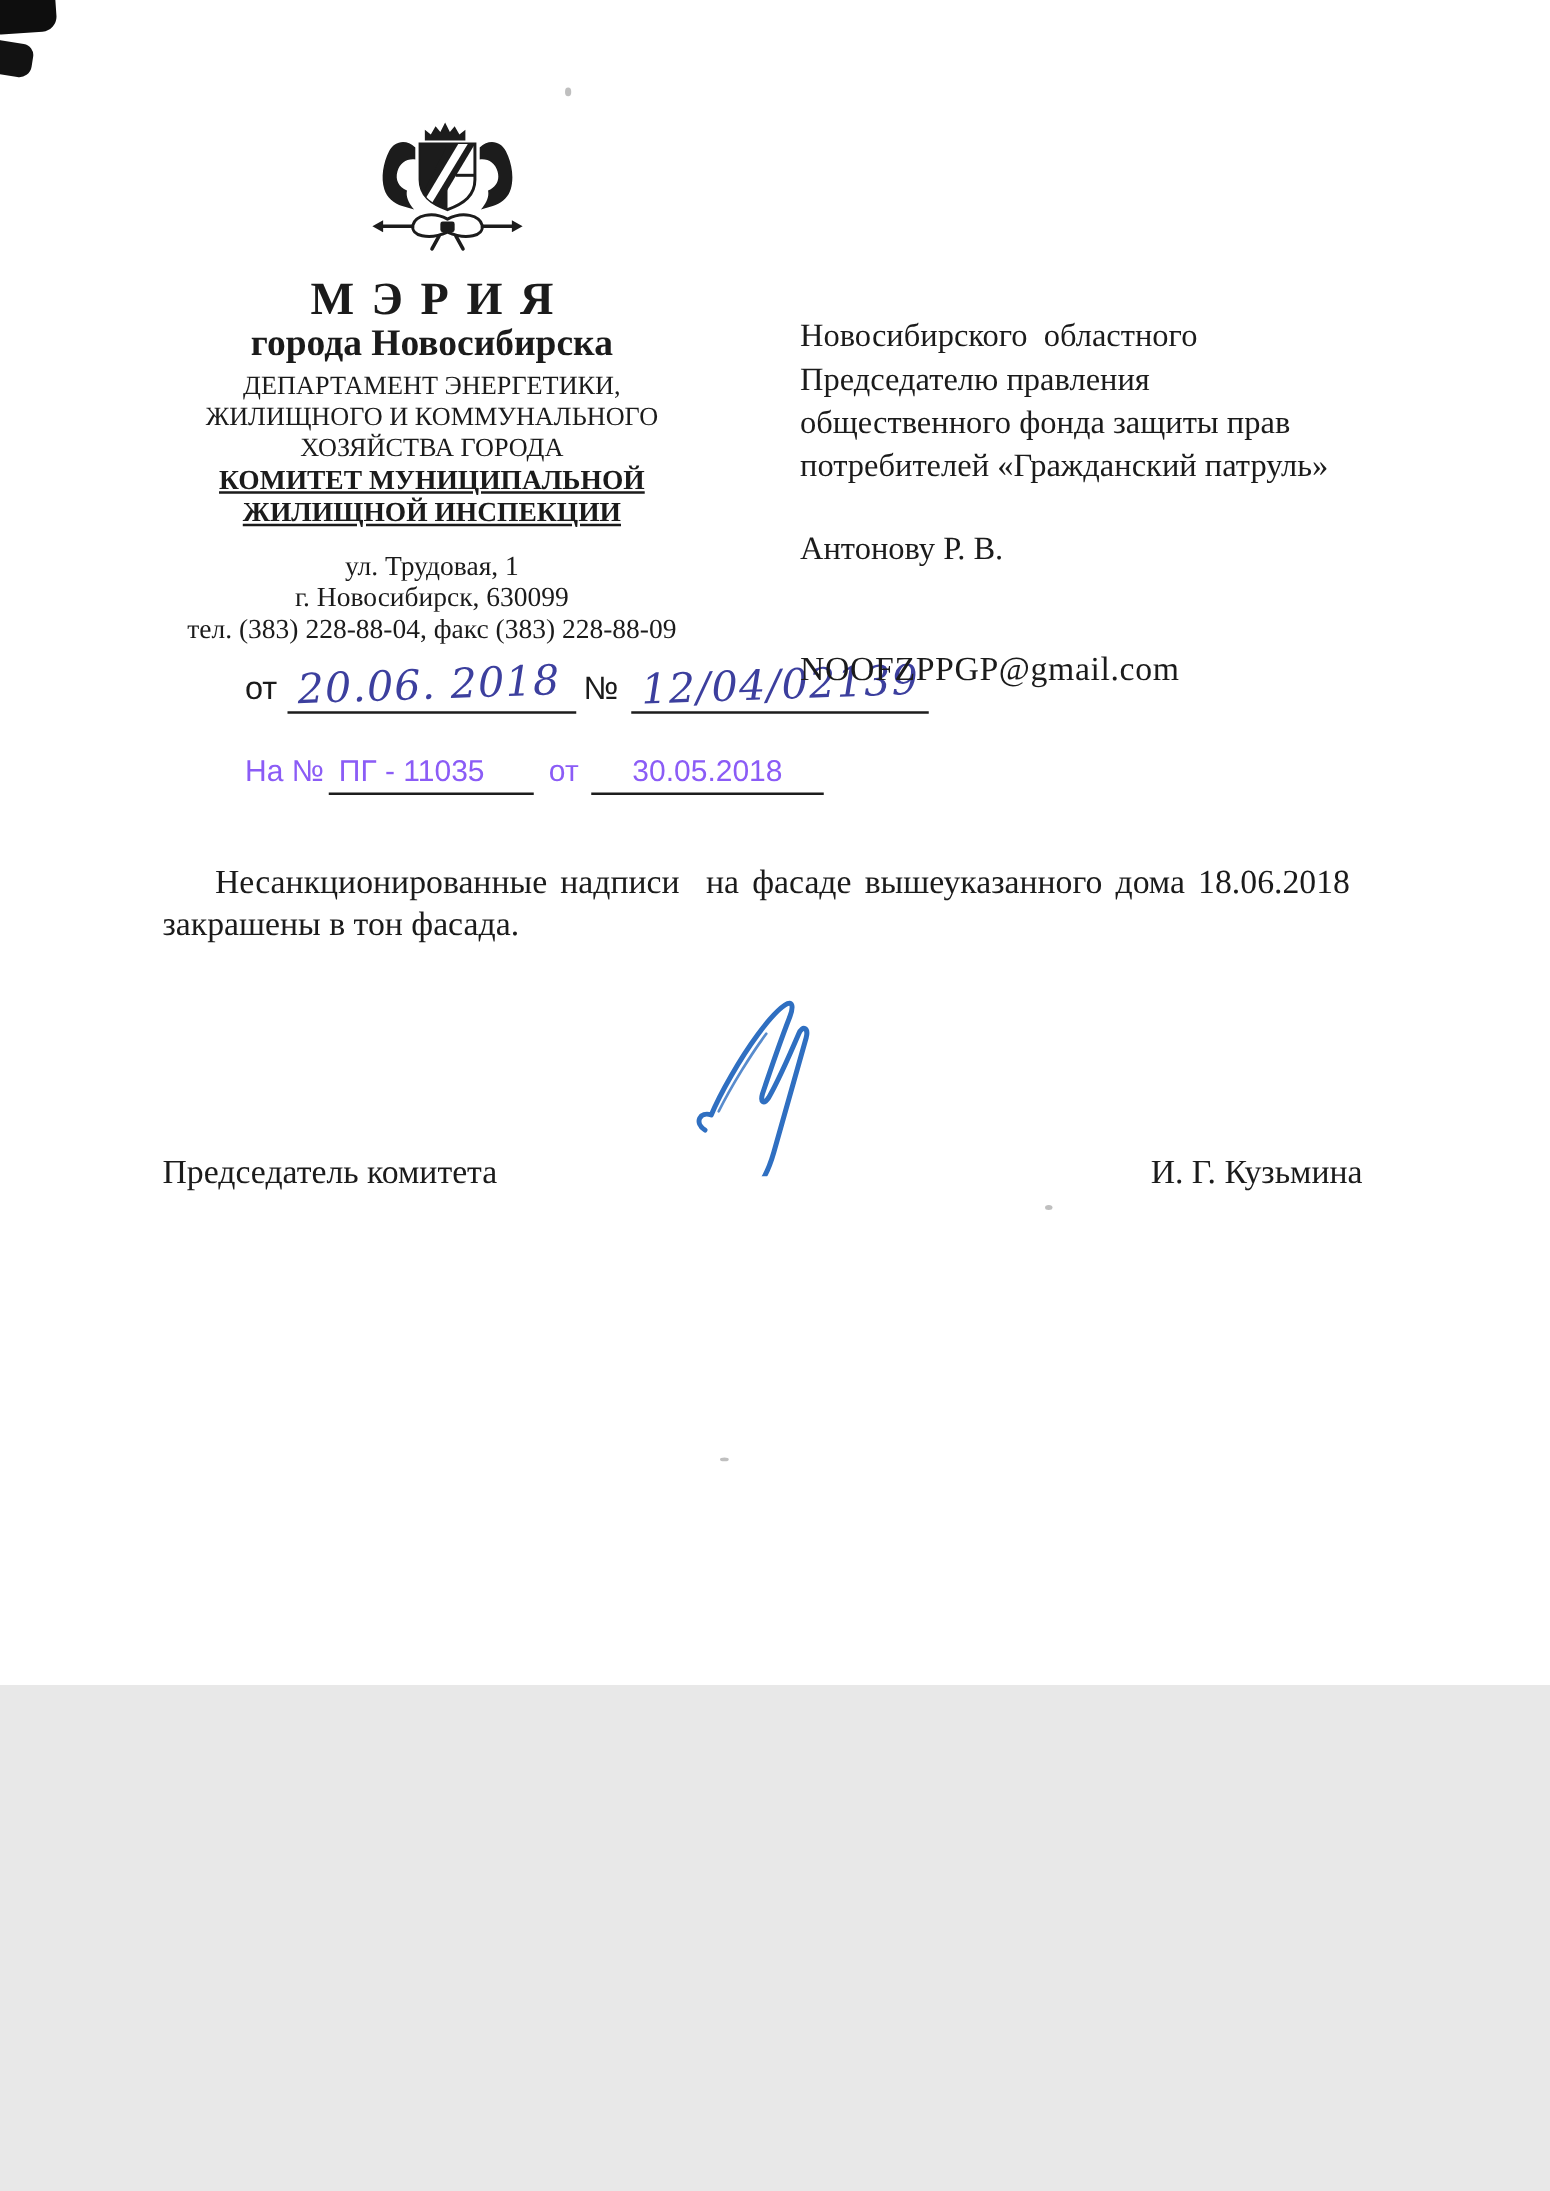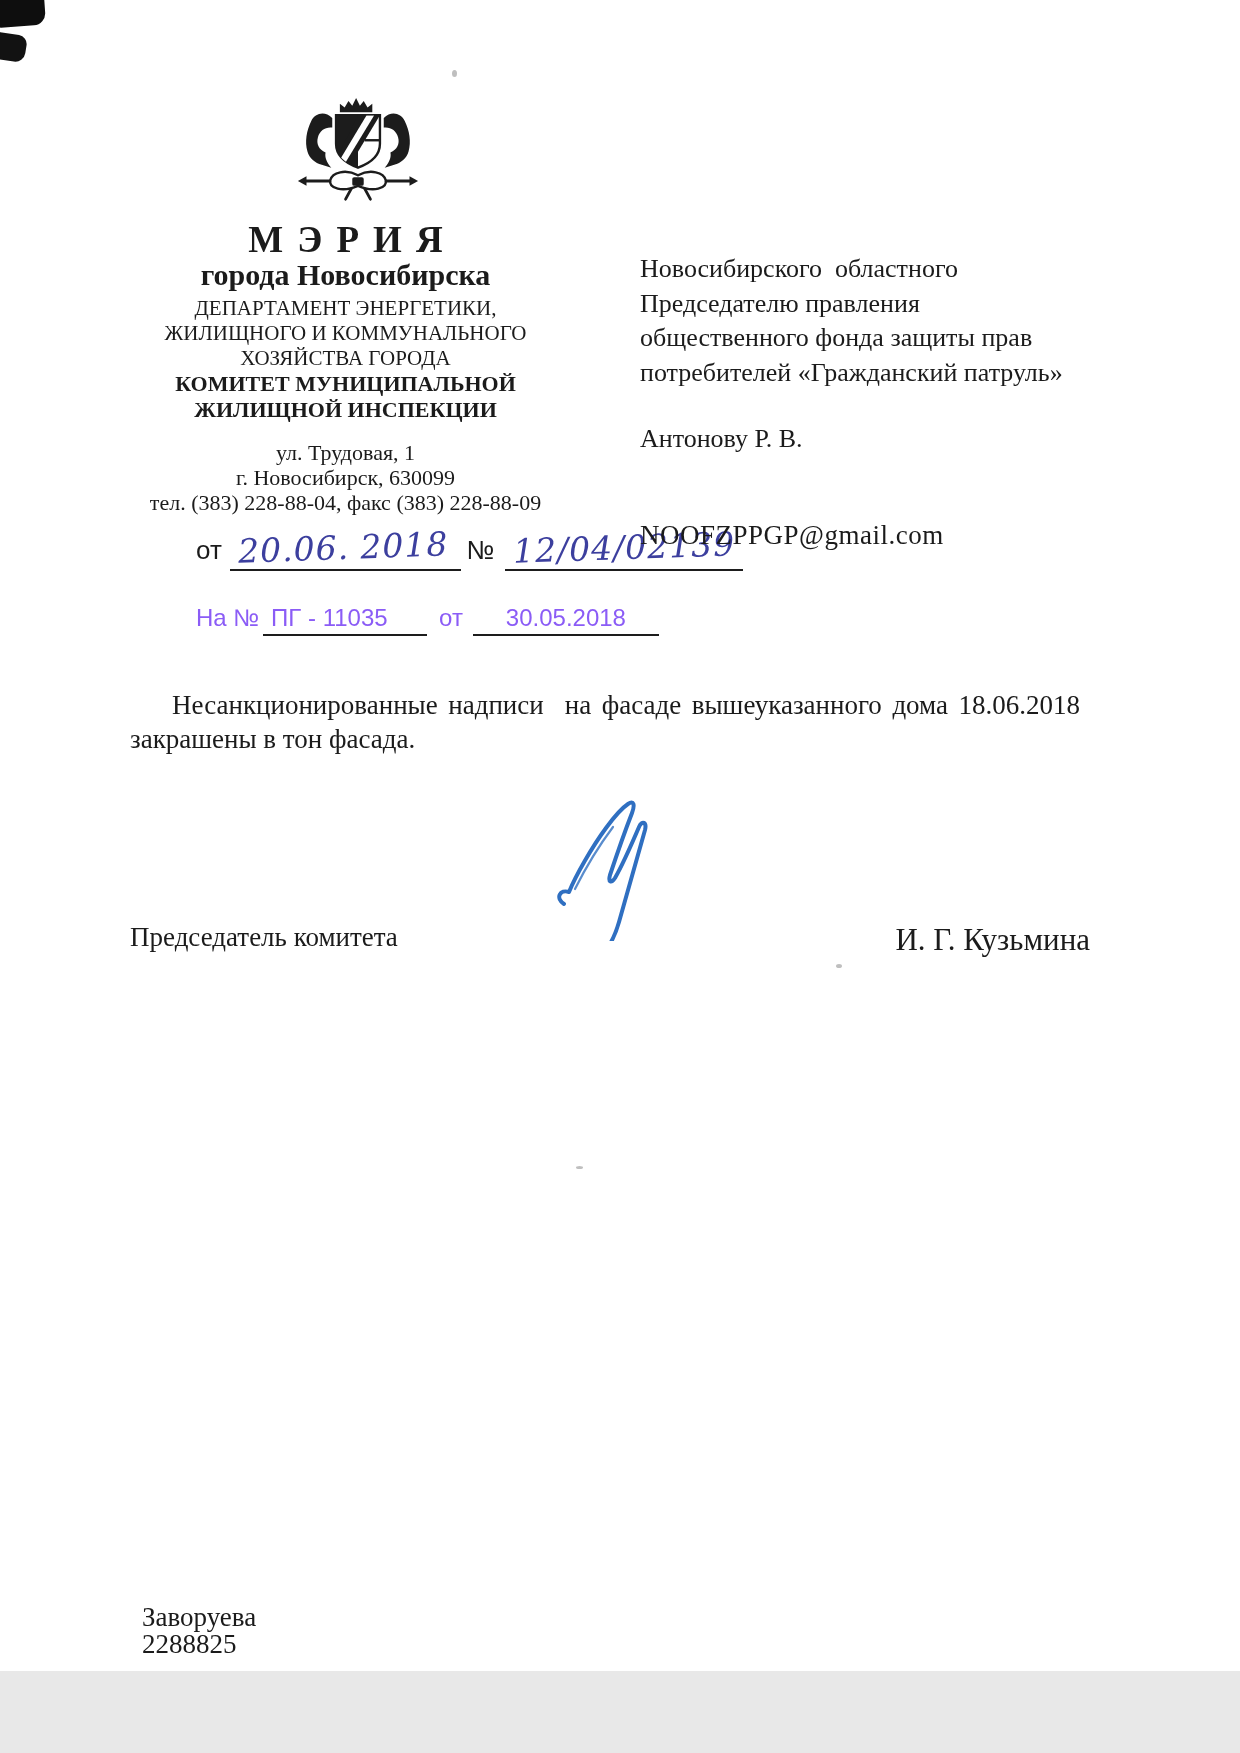--- a/index.html
+++ b/index.html
@@ -1,30 +1,30 @@
 <!DOCTYPE html>
 <html style="--ink: #1b1b1b; --hand: #3c3f9e; --sig: #2f6fc1;"><head>
 <meta charset="utf-8">
 <style>
   html,body{margin:0;padding:0;background:#e8e8e8;}
   .page{
-    position:relative;width:1240px;height:1671px;margin:0 auto;background:#ffffff;
+    position:relative;width:1240px;height:1348px;margin:0 auto;background:#ffffff;
     font-family:"Liberation Serif", serif;color:var(--ink,#1b1b1b);overflow:hidden;
   }
   .abs{position:absolute;}
   
   .blob1{left:0;top:-4px;width:48px;height:30px;background:#0e0e0e;border-radius:0 6px 12px 3px;transform:rotate(-4deg) translateX(-3px);}
   .blob2{left:-4px;top:34px;width:30px;height:27px;background:#121212;border-radius:2px 9px 10px 2px;transform:rotate(9deg);}
   .speck{background:#8a8a8a;border-radius:50%;opacity:.55;}
   
   .lh-col{left:118px;top:0;width:455px;text-align:center;}
   .lh-title{top:218px;font-size:37px;font-weight:bold;letter-spacing:.38em;text-indent:.38em;}
   .lh-subtitle{top:258px;font-size:30px;font-weight:bold;}
   .lh-dept{top:296px;font-size:21px;line-height:25px;}
-  .lh-com{top:371px;font-size:22px;font-weight:bold;line-height:26px;}
+  .lh-com{top:371px;font-size:22px;font-weight:bold;line-height:26px;text-decoration:underline;}
   .lh-addr{top:440px;font-size:22px;line-height:25px;}
   .lh-col>div{position:absolute;left:0;width:455px;text-align:center;}
   
   .ref-row{left:196px;top:528px;display:flex;align-items:baseline;font-family:"Liberation Sans",sans-serif;font-size:26px;}
   .hand{
     font-family:"DejaVu Serif",serif;font-style:italic;font-size:33px;letter-spacing:1px;
     color:var(--hand,#3c3f9e);transform:rotate(-2deg);display:inline-block;
   }
   .uline{display:inline-block;border-bottom:2.5px solid #1d1d1d;padding:0 8px 2px 8px;white-space:nowrap;}
   .u-date{min-width:215px;margin-left:8px;}
@@ -36,21 +36,21 @@
   
   .recipient{left:640px;top:252px;font-size:26px;line-height:34.5px;}
   .recipient .r-line{white-space:pre;}
   .r-name{left:640px;top:424px;font-size:26px;}
   .r-email{left:640px;top:520px;font-size:27px;letter-spacing:.5px;}
   
   .body-text{left:130px;top:688px;width:950px;font-size:27px;line-height:34px;}
   .body-text p{margin:0;text-align:justify;text-indent:42px;white-space:pre-wrap;}
   
   .sig-title{left:130px;top:922px;font-size:27px;}
-  .sig-name{left:880px;top:922px;width:210px;text-align:right;font-size:31px;}
+  .sig-name{left:880px;top:922px;width:210px;text-align:right;font-size:27px;}
   .sig-svg{left:550px;top:786px;color:var(--sig,#2f6fc1);}
   .sig-path{fill:none;stroke:currentColor;stroke-width:4;stroke-linecap:round;stroke-linejoin:round;}
   .sig-path.thin{stroke-width:2.2;opacity:.8;}
   
   .footer{left:142px;top:1604px;font-size:27px;line-height:27px;}
 </style>
 </head>
 <body>
 
 <div class="page">

